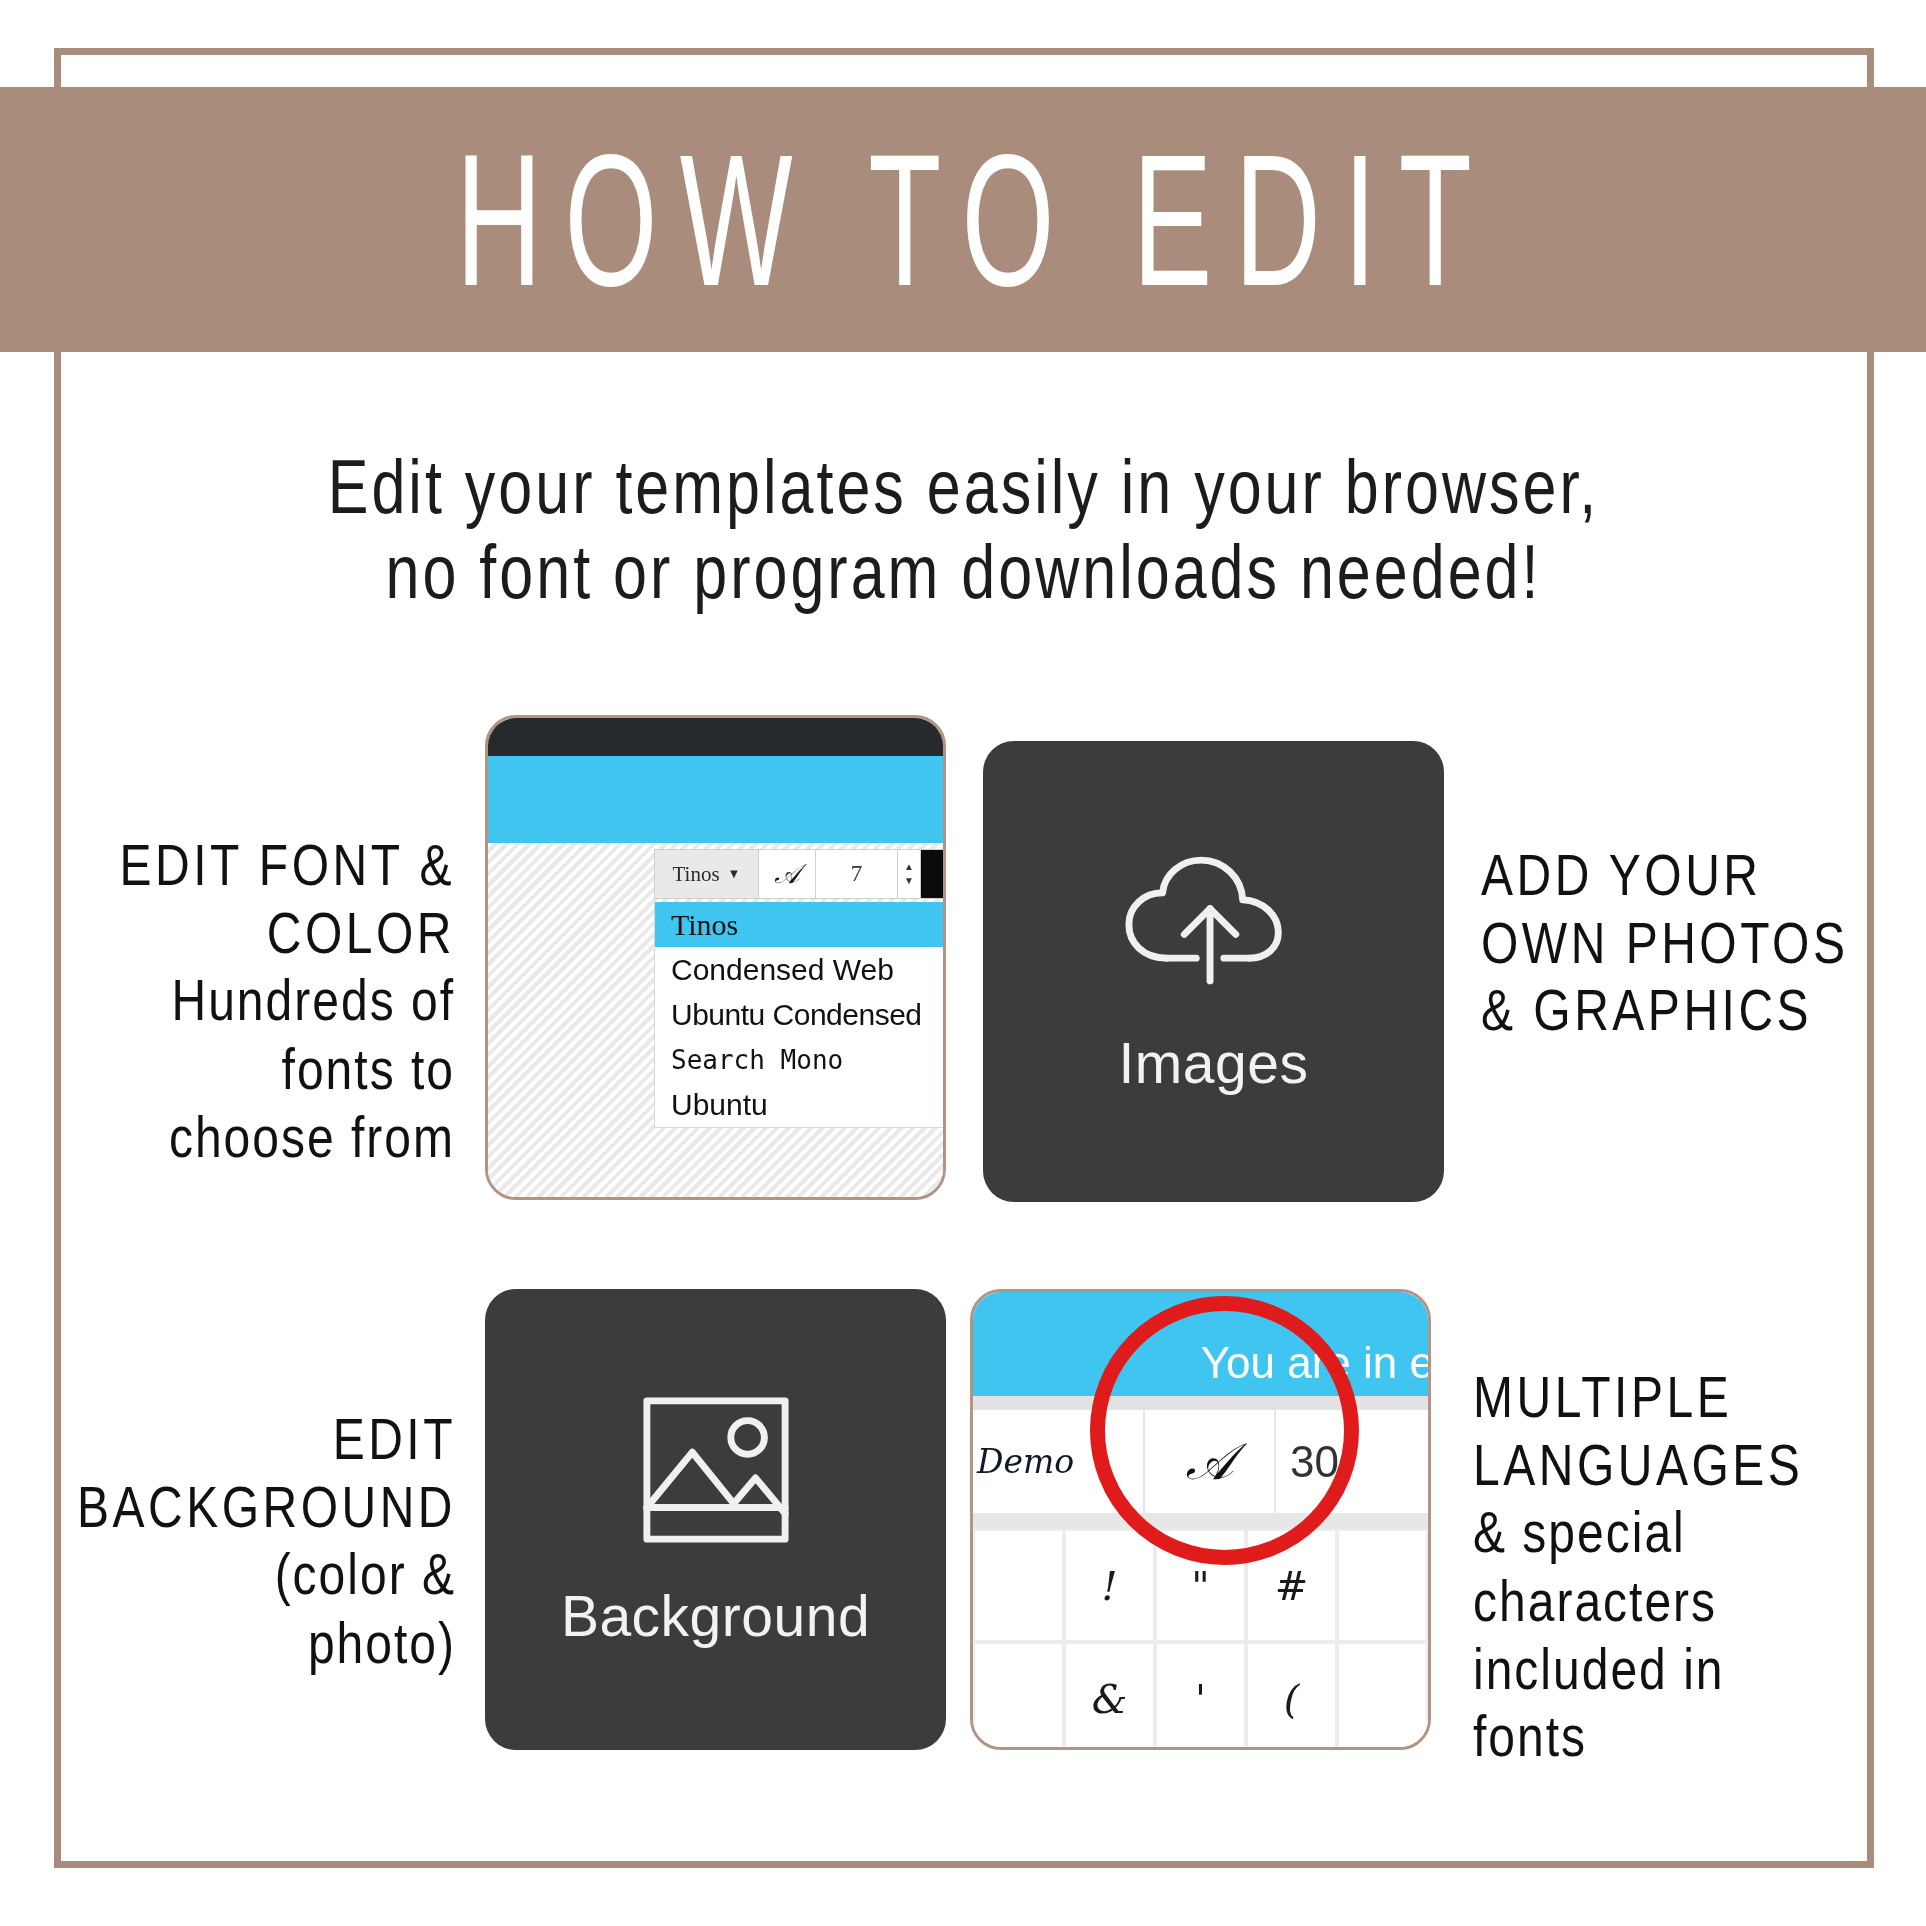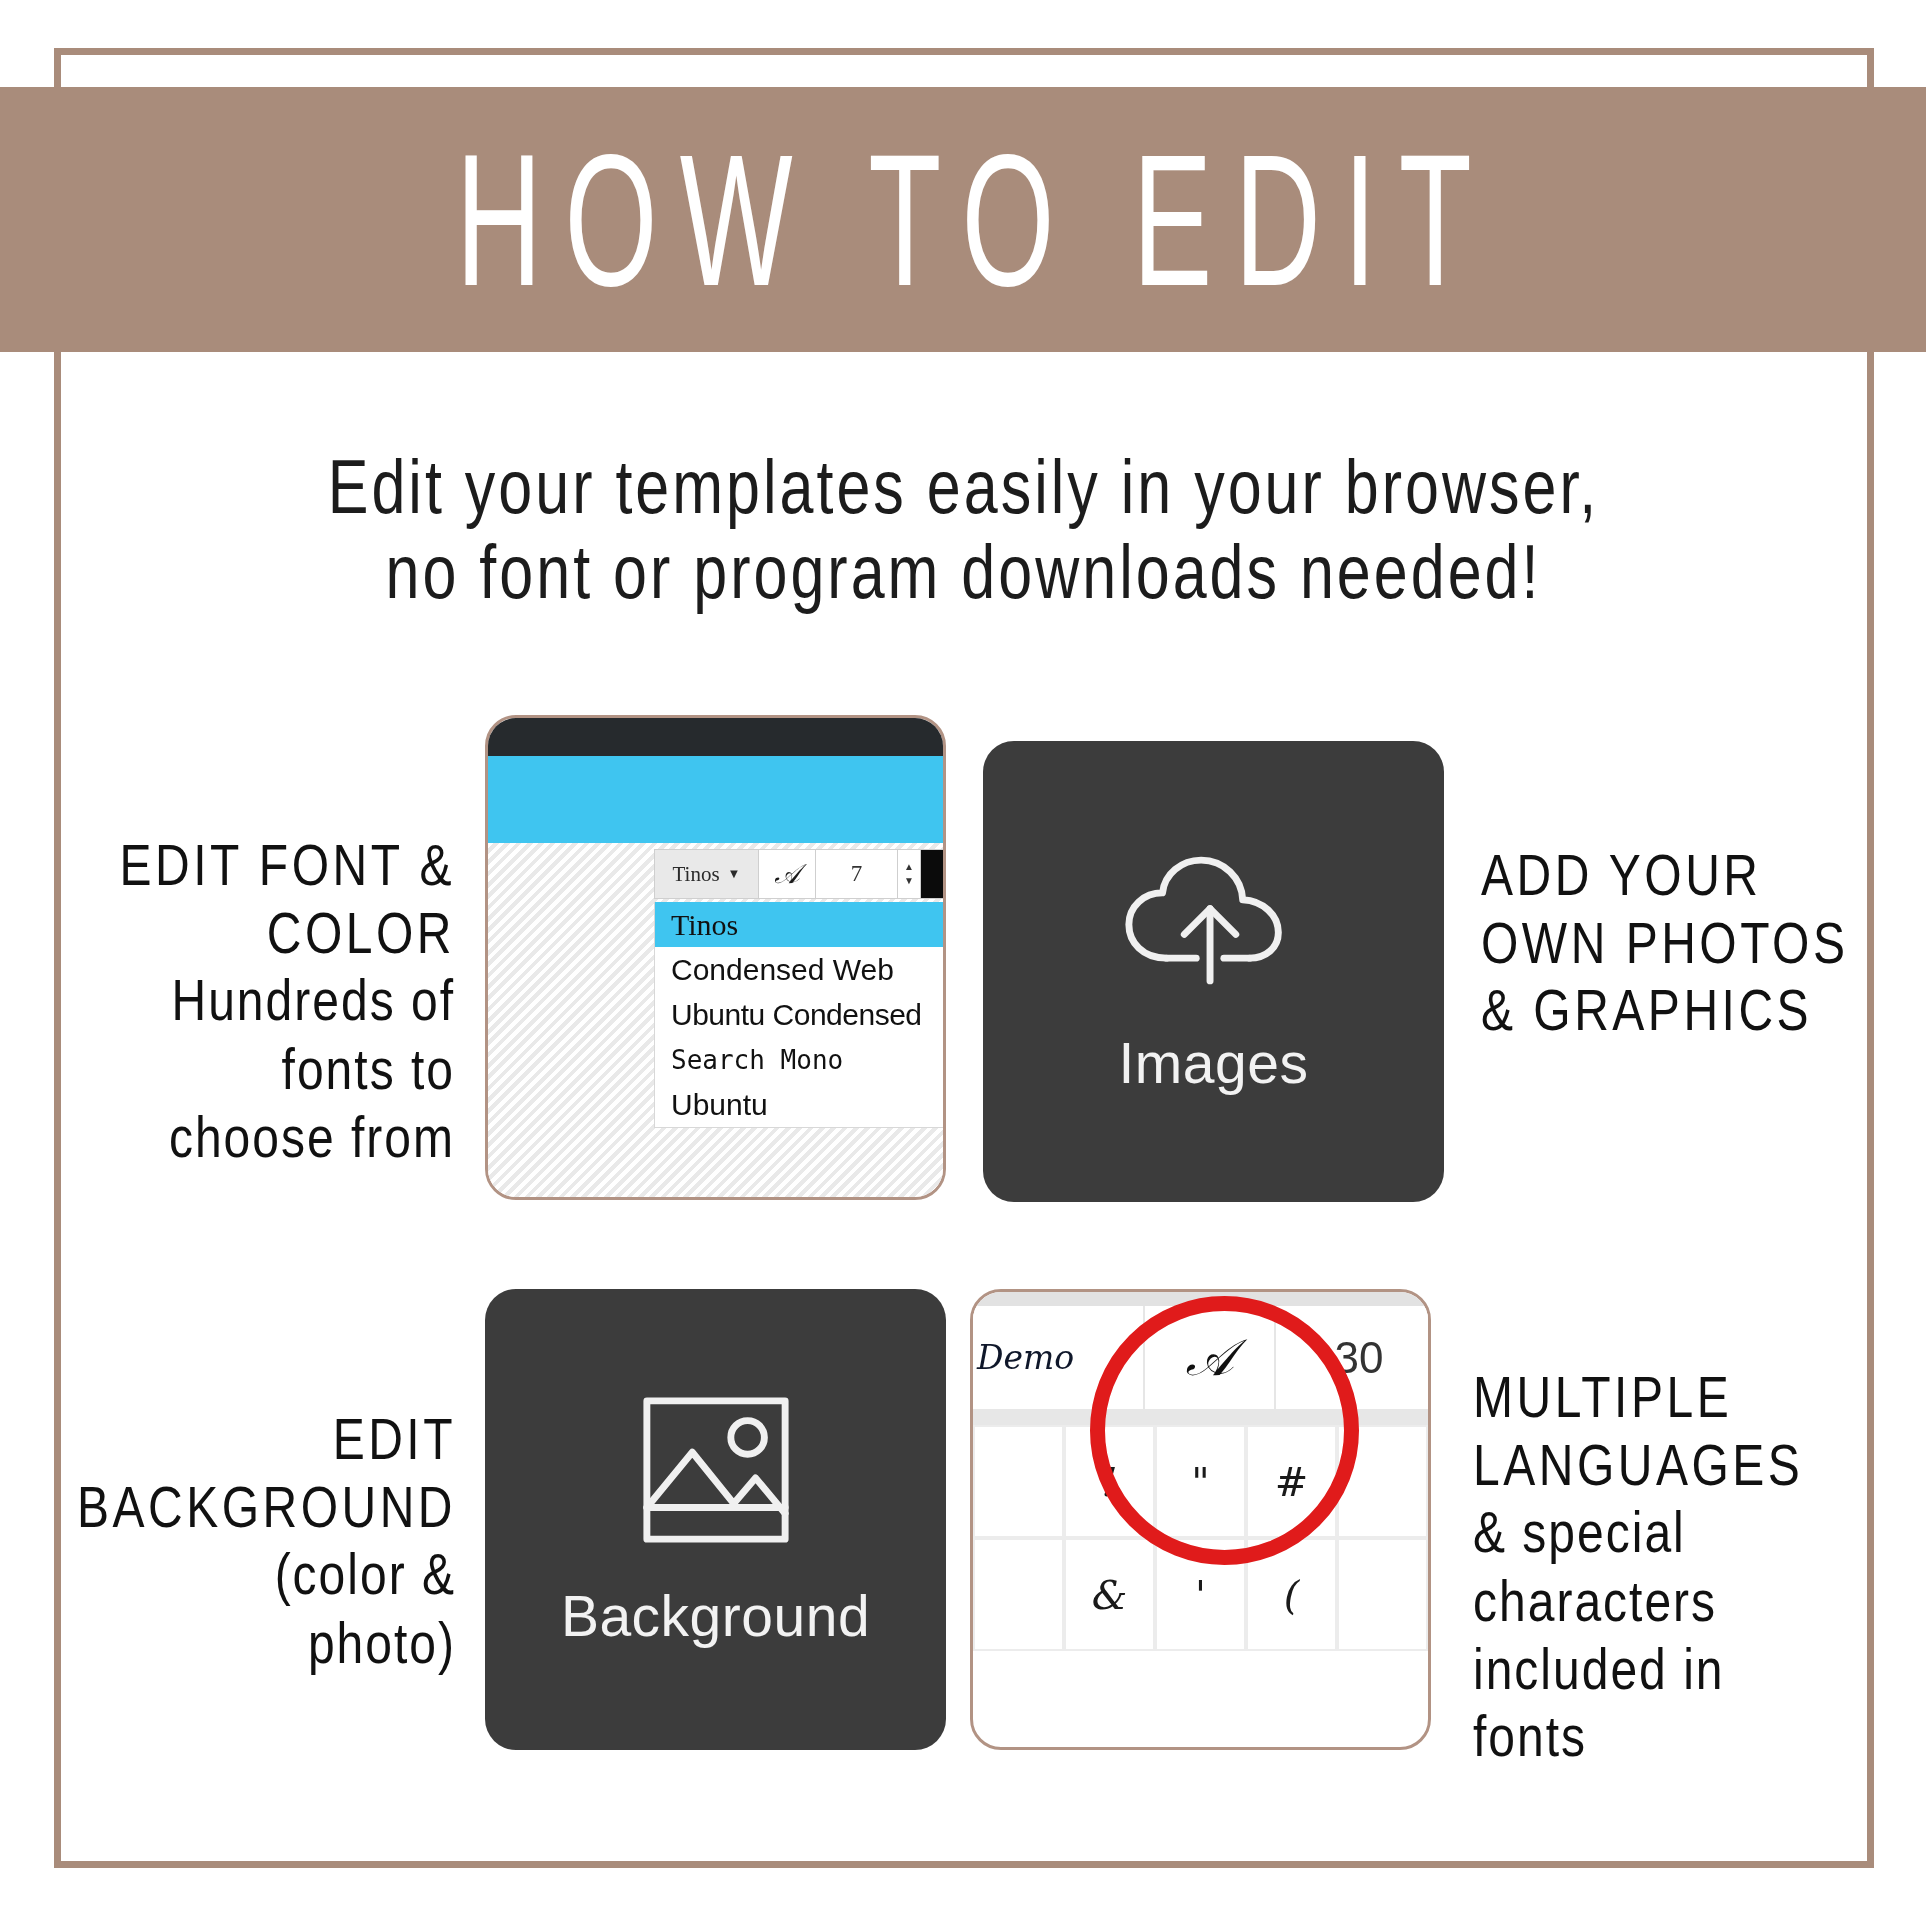--- a/index.html
+++ b/index.html
@@ -189,21 +189,21 @@
     display:flex;align-items:center;justify-content:flex-start;padding-left:4px;
     font-family:"DejaVu Serif", serif;font-style:italic;font-size:33px;color:#0f172a;
   }
   #pc-glyph{
     flex:0 0 129px;background:#fff;border-right:2px solid #e6e6e6;
     display:flex;align-items:center;justify-content:center;
     font-family:"DejaVu Serif", serif;font-style:italic;font-size:51px;color:#111;
   }
   #pc-size{
     flex:1;background:#fff;
-    display:flex;align-items:center;justify-content:center;padding-left:14px;
+    display:flex;align-items:center;justify-content:flex-start;padding-left:14px;
     font-family:"Liberation Sans", sans-serif;font-size:44px;color:#333;
   }
   #pc-sep{height:16px;background:#e7e7e7;}
   .pc-grid{
     display:grid;grid-template-columns:repeat(5,1fr);
   }
   .pc-cell{
     height:109px;border:2px solid #ececec;background:#fff;
     display:flex;align-items:center;justify-content:center;
     font-family:"DejaVu Serif", serif;font-style:italic;font-size:40px;color:#1a1a1a;
@@ -328,20 +328,23 @@
         <circle cx="112" cy="47" r="17"></circle>
         <polyline points="10,118 56,62 98,114 120,88 150,124"></polyline>
         <line x1="10" y1="118" x2="150" y2="118"></line>
       </svg>
     </span>
     <span class="tile-label">Background</span>
   </div>
 </div>
 
 <div class="panel" id="panel-chars">
+  <div id="pc-blue">
+    <span>You are in e</span>
+  </div>
   <div id="pc-toolbar"></div>
 
   <div id="pc-row1">
     <div id="pc-demo">
       <span>Demo</span>
     </div>
     <div id="pc-glyph">
       <span>𝒜</span>
     </div>
     <div id="pc-size">

